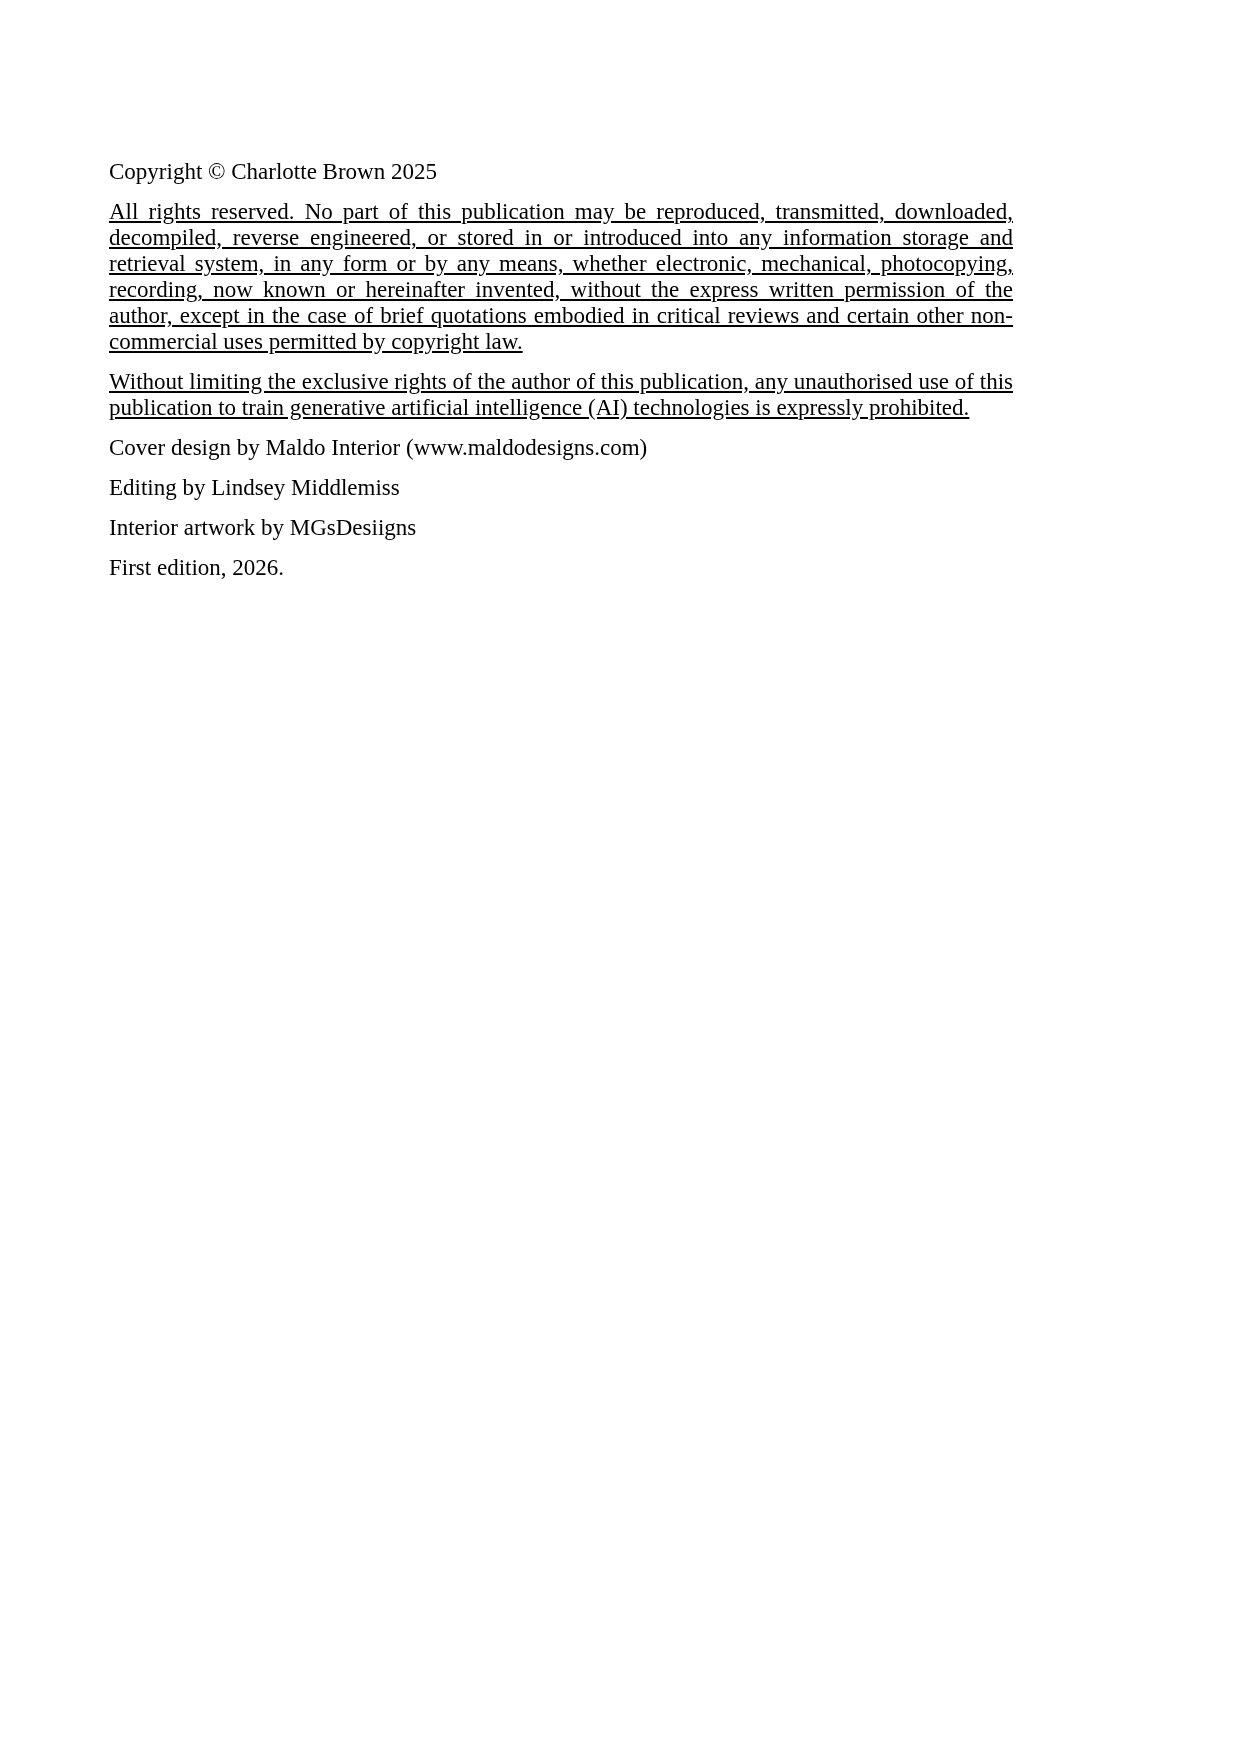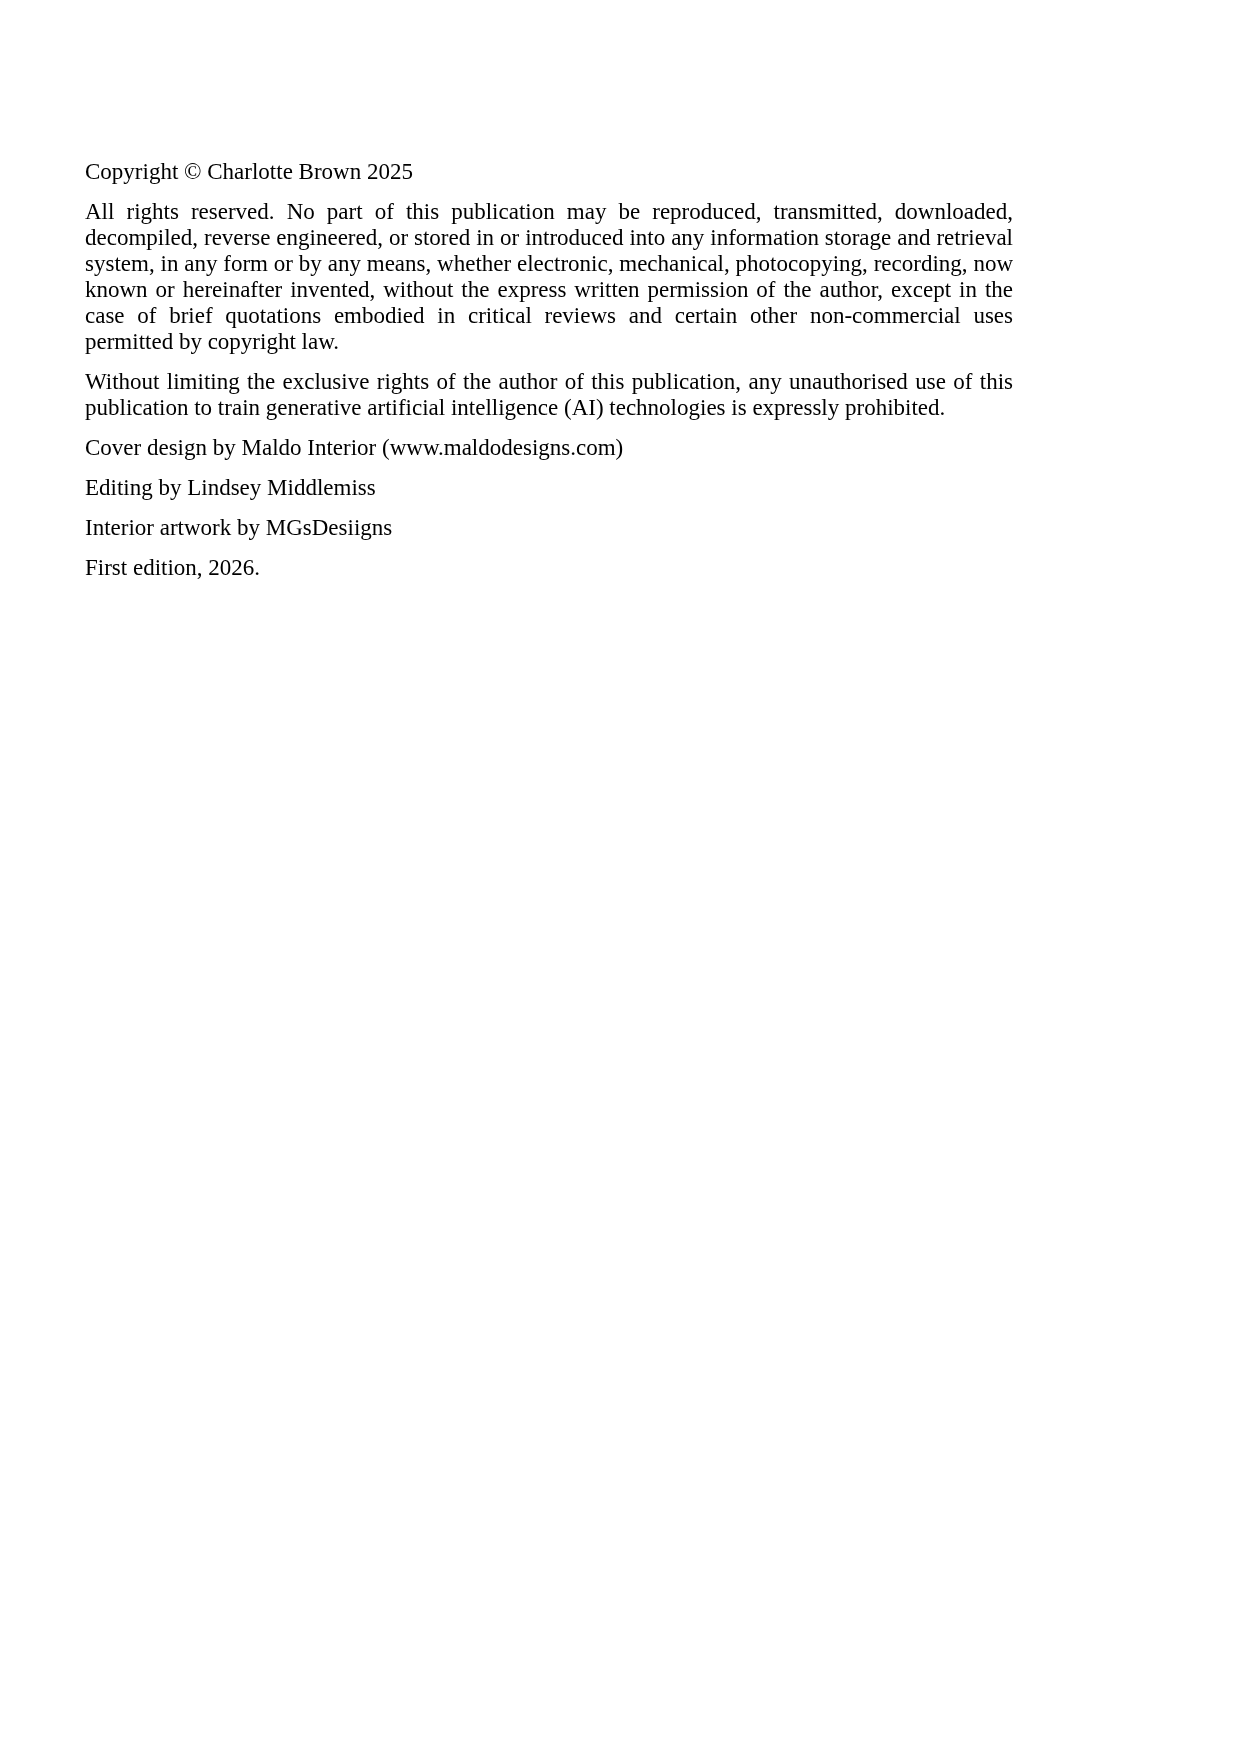--- a/index.html
+++ b/index.html
@@ -10,34 +10,35 @@
     width: 1240px;
     height: 1754px;
     background: #ffffff;
     overflow: hidden;
   }
   .page {
     box-sizing: border-box;
     width: 1240px;
     height: 1754px;
     background: #ffffff;
-    padding: 159px 227px 0 85px;
+    padding: 159px 227px 0 109px;
     font-family: "Liberation Serif", "DejaVu Serif", serif;
     font-size: 23px;
     line-height: 26px;
     color: #000000;
   }
   .page p {
     margin: 0 0 14px 0;
     padding: 0;
     text-align: left;
   }
   .page p.justify {
     text-align: justify;
     text-justify: inter-word;
+    text-decoration: underline;
   }
 </style>
 </head>
 <body>
 
 <div class="page">
   <p>Copyright © Charlotte Brown 2025</p>
 
   <p class="justify">All rights reserved. No part of this publication may be reproduced, transmitted, downloaded, decompiled, reverse engineered, or stored in or introduced into any information storage and retrieval system, in any form or by any means, whether electronic, mechanical, photocopying, recording, now known or hereinafter invented, without the express written permission of the author, except in the case of brief quotations embodied in critical reviews and certain other non-commercial uses permitted by copyright law.</p>
 

